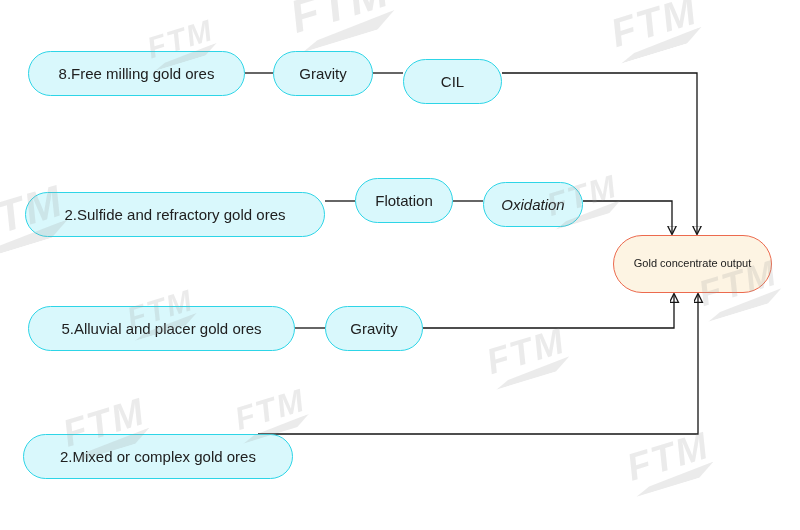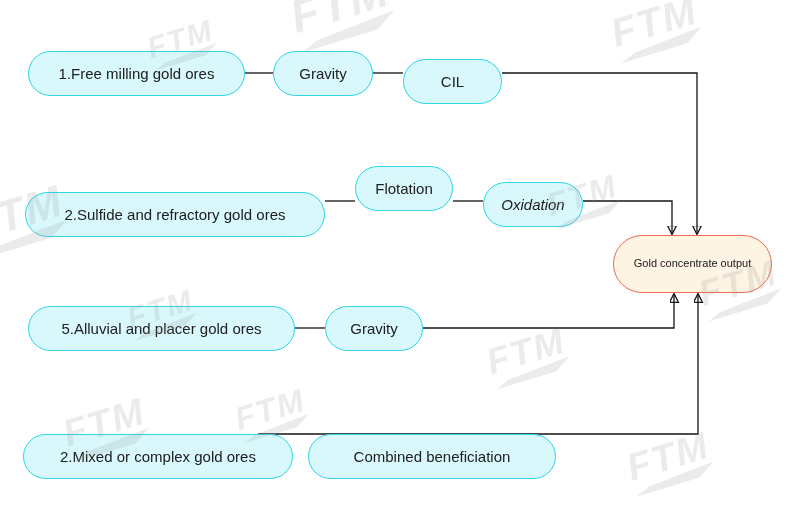--- a/index.html
+++ b/index.html
@@ -53,33 +53,32 @@
     <path d="M373,73 H403"></path>
     <path d="M502,73 H697 V234" marker-end="url(#arrow)"></path>
     <path d="M325,201 H355"></path>
     <path d="M453,201 H483"></path>
     <path d="M583,201 H672 V234" marker-end="url(#arrow)"></path>
     <path d="M295,328 H325"></path>
     <path d="M423,328 H674 V294" marker-end="url(#arrow)"></path>
     <path d="M258,434 H698 V294" marker-end="url(#arrow)"></path>
   </svg>
 
-  <div class="node" style="left:28px;top:51px;width:217px;">1.Free milling gold ores</div>
+  <div class="node" style="left:28px;top:51px;width:217px;">8.Free milling gold ores</div>
   <div class="node" style="left:273px;top:51px;width:100px;">Gravity</div>
   <div class="node" style="left:403px;top:59px;width:99px;">CIL</div>
 
   <div class="node" style="left:25px;top:192px;width:300px;">2.Sulfide and refractory gold ores</div>
-  <div class="node" style="left:355px;top:166px;width:98px;text-align:right;">Flotation</div>
+  <div class="node" style="left:355px;top:178px;width:98px;text-align:right;">Flotation</div>
   <div class="node" style="left:483px;top:182px;width:100px;font-style:italic;">Oxidation</div>
 
   <div class="node" style="left:28px;top:306px;width:267px;">5.Alluvial and placer gold ores</div>
   <div class="node" style="left:325px;top:306px;width:98px;">Gravity</div>
 
   <div class="node" style="left:23px;top:434px;width:270px;">2.Mixed or complex gold ores</div>
-  <div class="node" style="left:308px;top:434px;width:248px;">Combined beneficiation</div>
 
   <div class="output">Gold concentrate output</div>
 
   <span class="wm" style="left:292px;top:-16px;font-size:46px;">FTM</span>
   <span class="wm" style="left:612px;top:4px;font-size:40px;">FTM</span>
   <span class="wm" style="left:148px;top:26px;font-size:30px;">FTM</span>
   <span class="wm" style="left:-30px;top:194px;font-size:44px;">FTM</span>
   <span class="wm" style="left:548px;top:182px;font-size:32px;">FTM</span>
   <span class="wm" style="left:700px;top:268px;font-size:36px;">FTM</span>
   <span class="wm" style="left:128px;top:296px;font-size:30px;">FTM</span>

